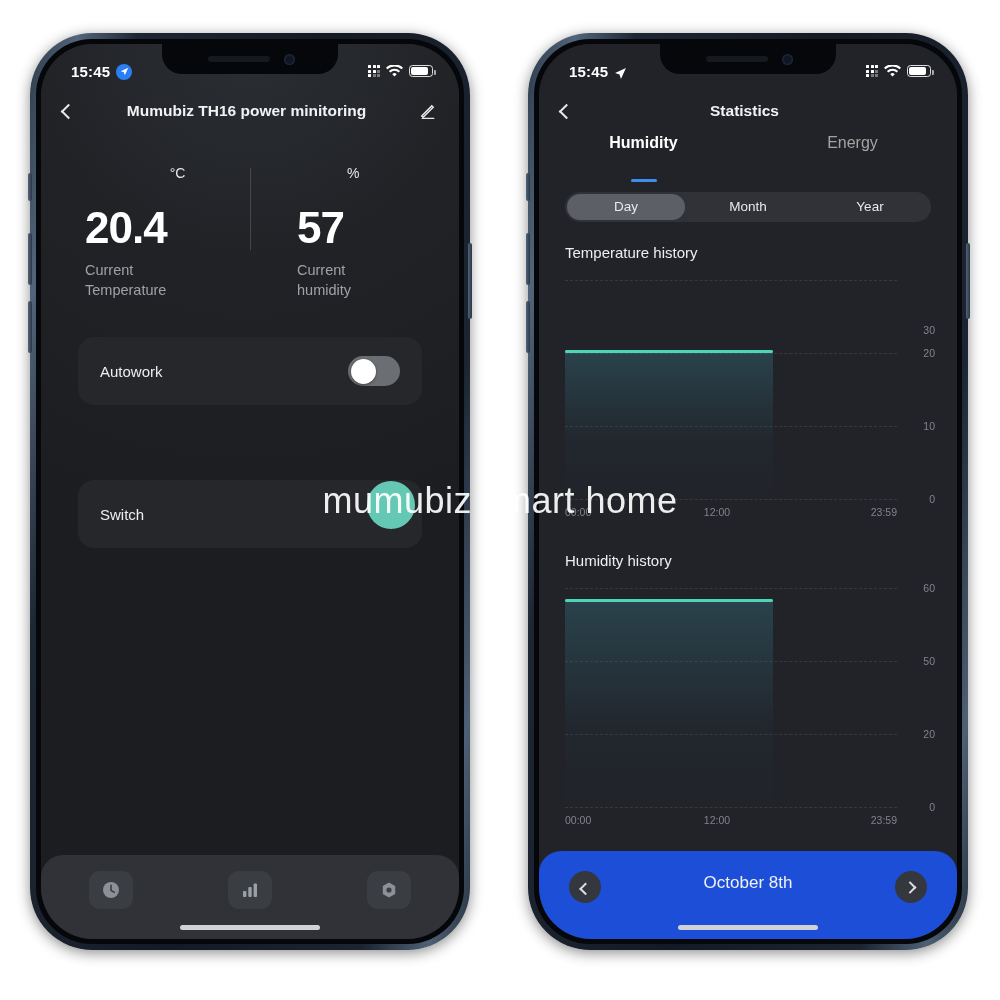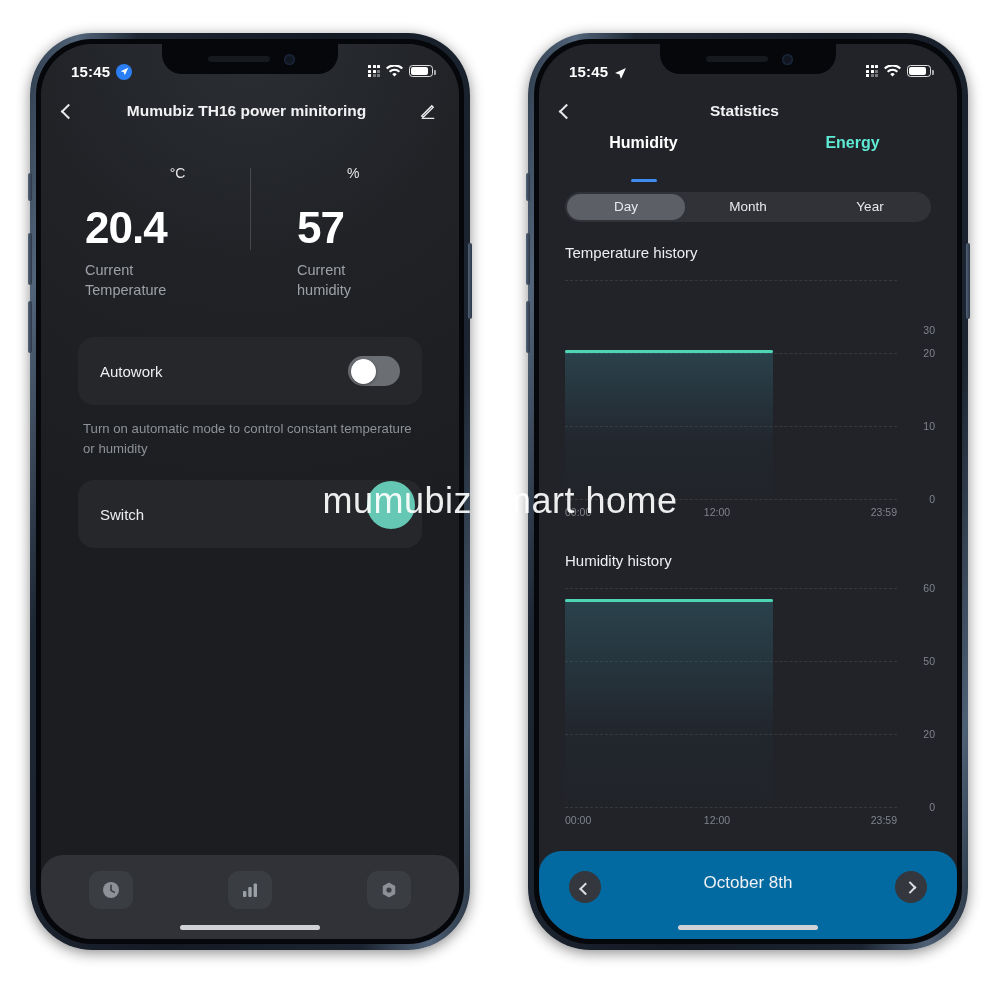--- a/index.html
+++ b/index.html
@@ -142,21 +142,21 @@
   }
 
   
   .rscreen { position:absolute; inset:0; background:#212328; }
   .subtabs {
     position:absolute; top:90px; left:0; right:0; height:44px;
     display:flex;
   }
   .subtab { flex:1; text-align:center; font-size:16px; cursor:pointer; position:relative; }
   .subtab.active { color:#ffffff; font-weight:bold; }
-  .subtab.inactive { color:#5eead4;font-weight:bold; }
+  .subtab.inactive { color:#a3a3a3; }
   .subtab .ul {
     position:absolute; bottom:-4px; left:50%; transform:translateX(-50%);
     width:26px; height:3px; border-radius:2px; background:#3e8cf0;
   }
   .seg {
     position:absolute; top:148px; left:26px; right:26px; height:30px;
     background:#303238; border-radius:15px; display:flex; align-items:center;
   }
   .seg-item {
     flex:1; text-align:center; font-size:13.5px; color:#e7e9ec;
@@ -182,21 +182,21 @@
   .area .line {
     position:absolute; top:0; left:0; right:0; height:2.5px;
     background:#4ed6b4; border-radius:2px;
   }
   .xlabs { position:absolute; left:0; right:0; display:flex; justify-content:space-between;
            font-size:10.5px; color:#80848b; }
   .xlabs span:nth-child(2){ transform:translateX(-14px); }
 
   .datenav {
     position:absolute; left:0; right:0; bottom:0; height:88px;
-    background:#0369a1;
+    background:#1d4ed8;
     border-top-left-radius:22px; border-top-right-radius:22px;
     display:flex; align-items:center; justify-content:center; padding:0 30px;
   }
   .dn-btn {
     position:absolute; width:32px; height:32px; border-radius:50%;
     background:#34373d; display:flex; align-items:center; justify-content:center;
     cursor:pointer; top:20px;
   }
   .dn-btn.prev { left:30px; }
   .dn-btn.next { right:30px; }
@@ -303,21 +303,20 @@
 
         <div class="card autowork">
           <div class="card-row">
             <span class="card-label">Autowork</span>
             <span class="toggle">
                 <span class="knob"></span>
               </span>
           </div>
         </div>
 
-        <div class="hint">Turn on automatic mode to control constant temperature or humidity</div>
 
         <div class="card switch">
           <div class="card-row">
             <span class="card-label">Switch</span>
             <span class="toggle" style="visibility:hidden"></span>
           </div>
         </div>
 
         <div class="tabbar">
           <div class="tab-item">

